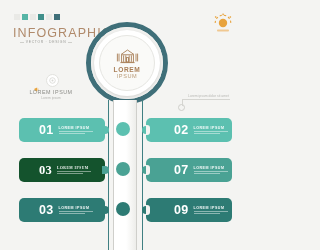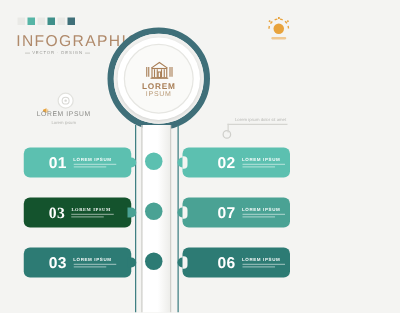--- a/index.html
+++ b/index.html
@@ -472,21 +472,21 @@
           <div class="card-text">
             <div class="card-head">LOREM IPSUM</div>
             <div class="card-line"></div>
             <div class="card-line short"></div>
           </div>
           <div class="nub nub-right" style="background: rgb(45, 123, 116);"></div>
         </div>
       </div>
       <div class="row" style="top: 198px;">
         <div class="card card-right" style="background: rgb(45, 123, 116);">
-          <div class="num">06</div>
+          <div class="num">09</div>
           <div class="card-text">
             <div class="card-head">LOREM IPSUM</div>
             <div class="card-line"></div>
             <div class="card-line short"></div>
           </div>
           <div class="nub nub-left" style="background: rgb(45, 123, 116);"></div>
           <div class="notch notch-left"></div>
         </div>
       </div>
     </div>

